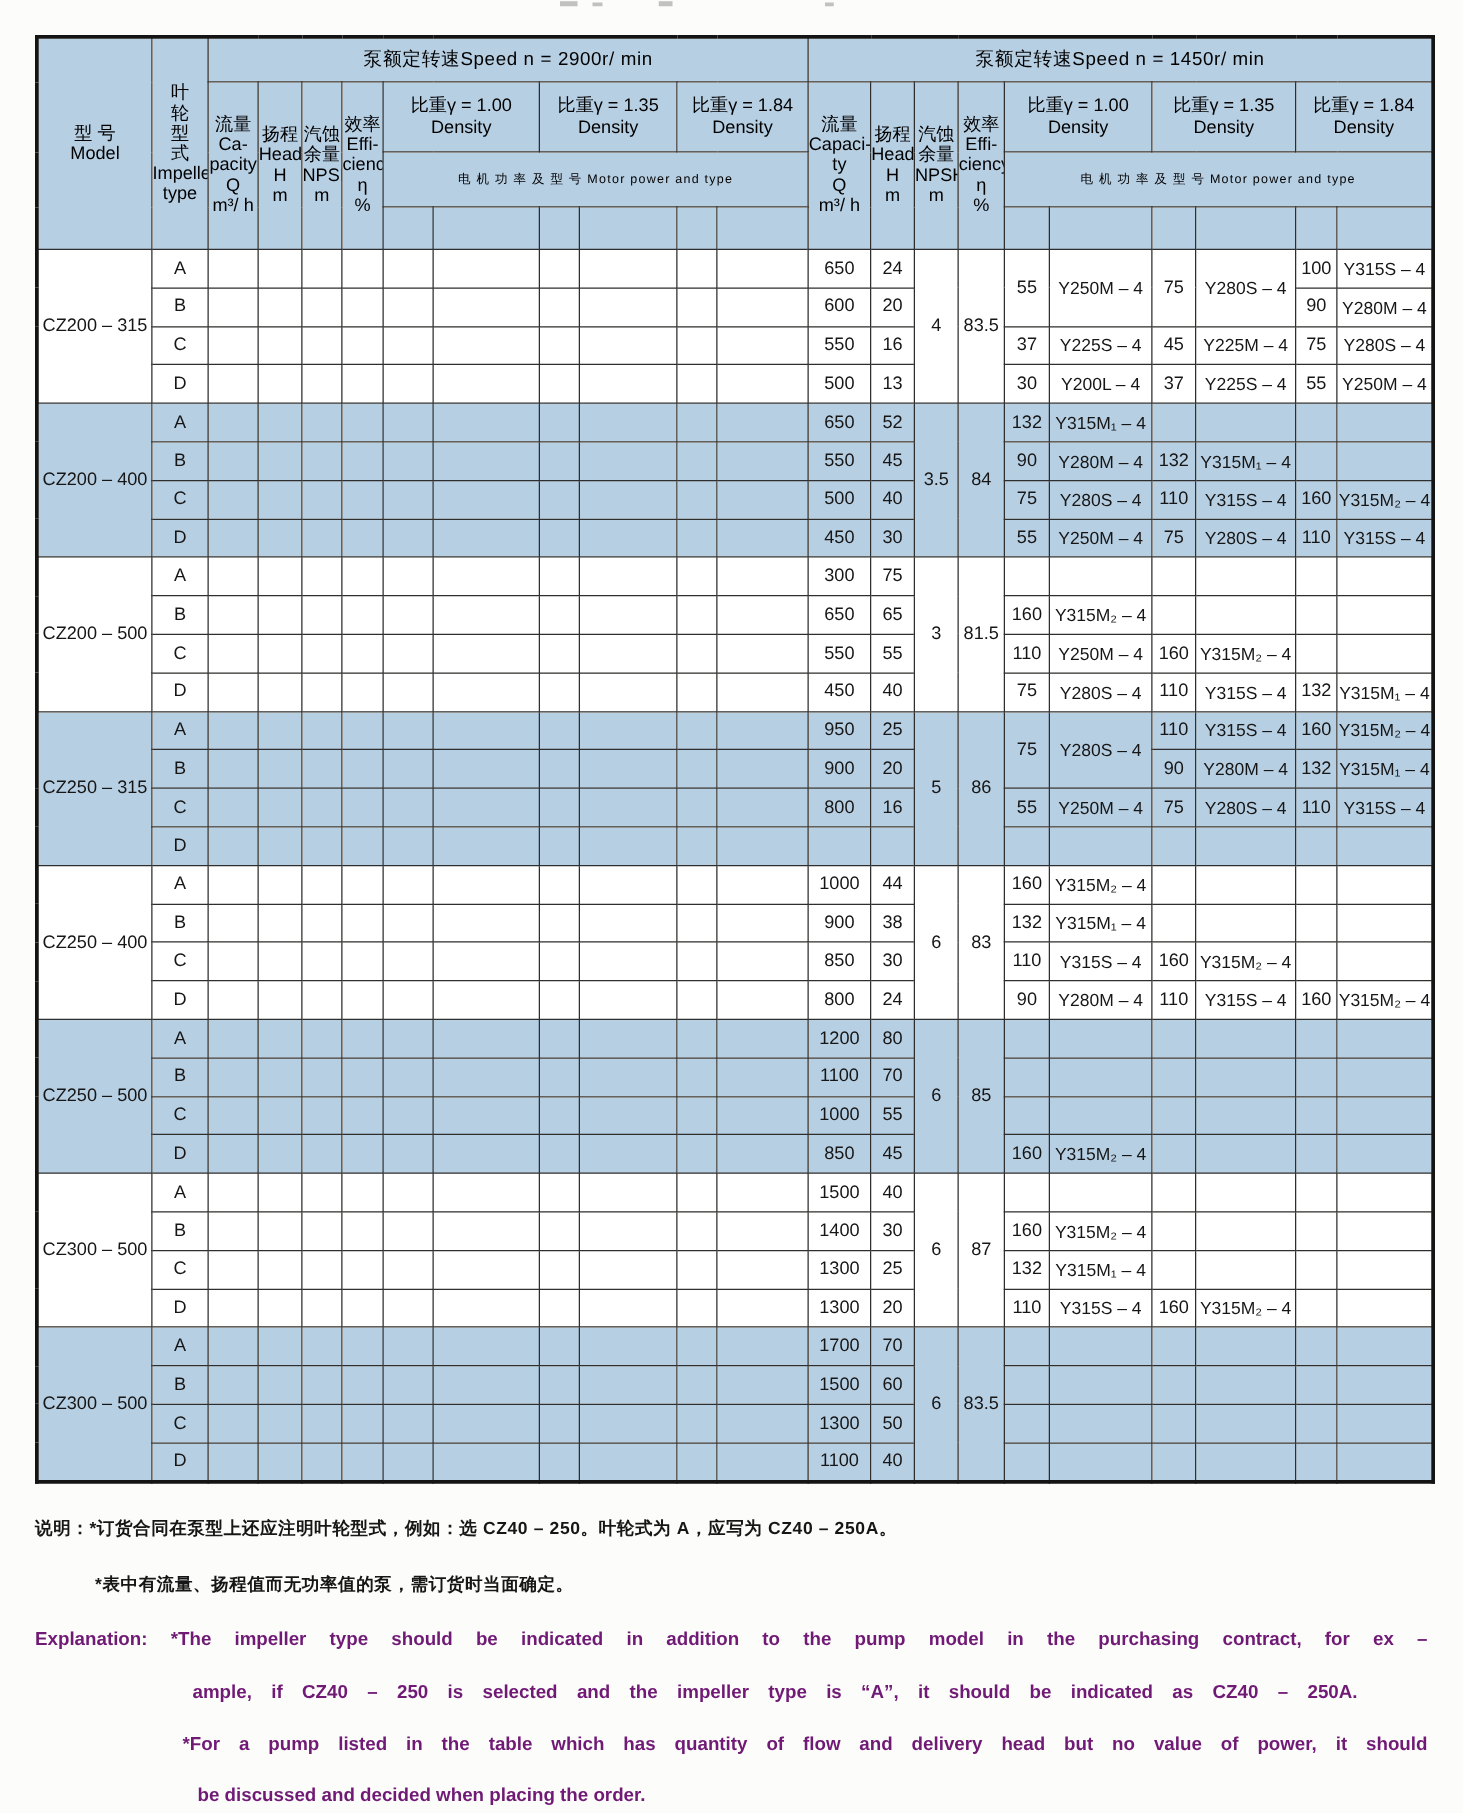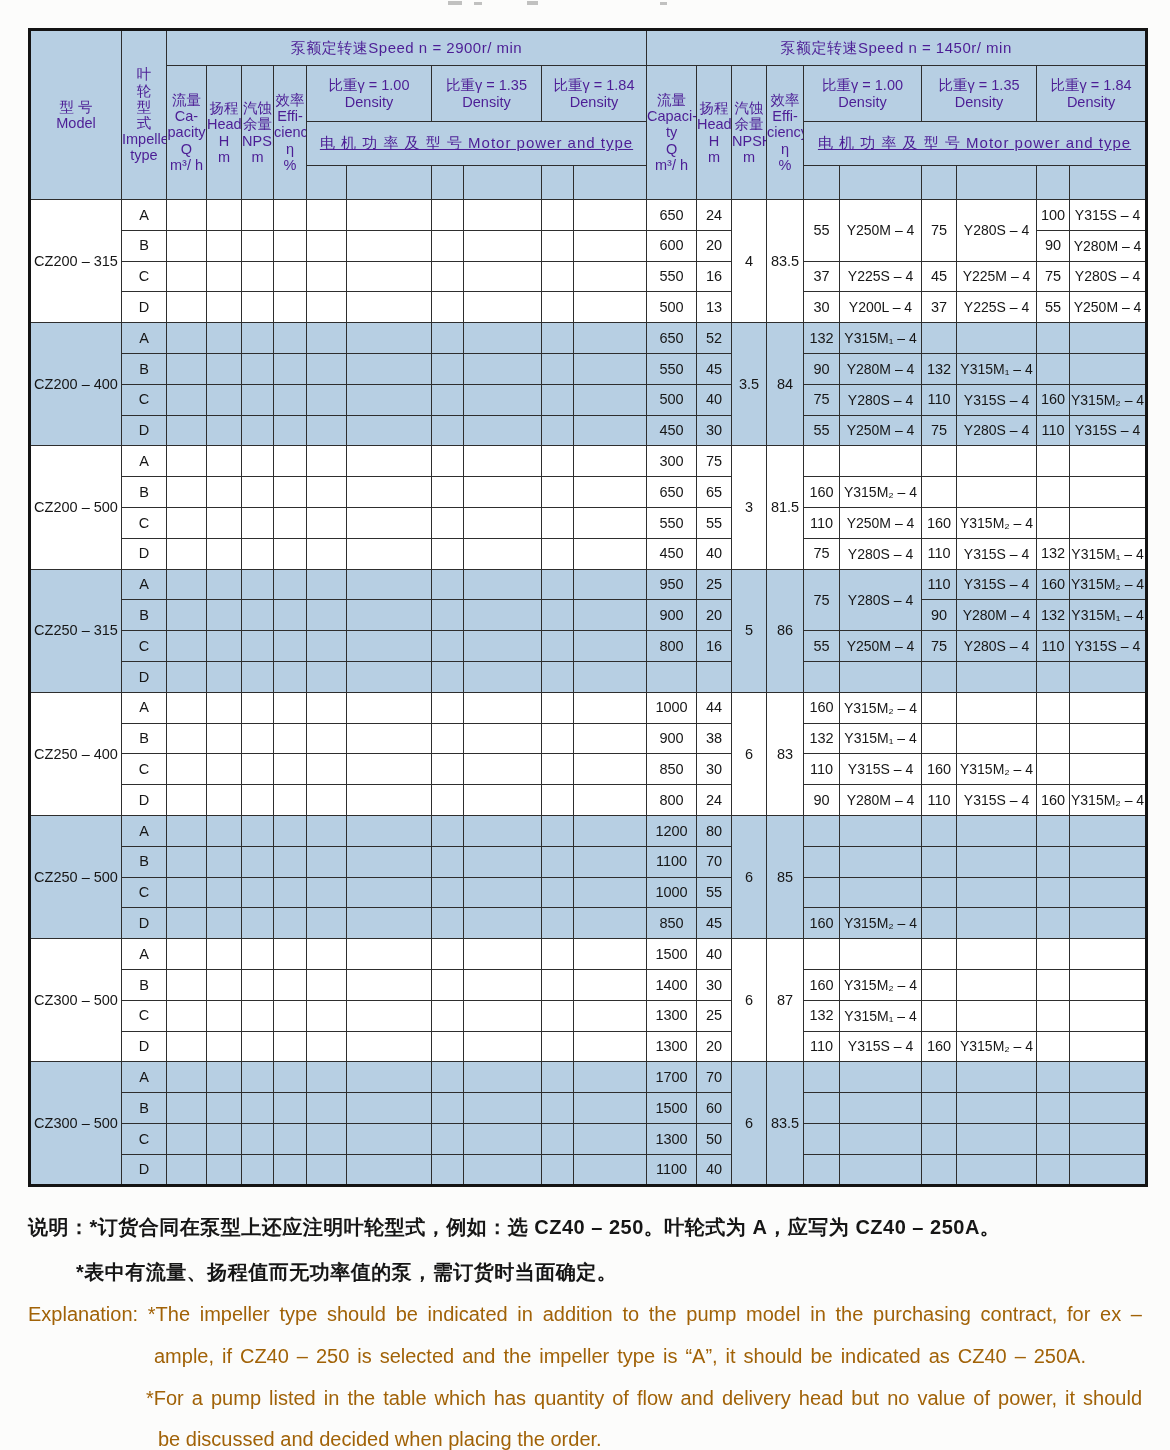--- a/index.html
+++ b/index.html
@@ -15,36 +15,36 @@
     position:absolute; left:28px; top:28px; width:1117px;
     border-collapse:collapse; table-layout:fixed;
     border:3px solid #141414;
   }
   th, td {
     border:1px solid #2e2e2e; text-align:center; vertical-align:middle;
     padding:0; overflow:hidden;
   }
   thead th {
     background:#b7cfe3; font-weight:normal; white-space:pre-line;
-    font-size:14.5px; line-height:1.12; color:#4c1d95;
+    font-size:14.5px; line-height:1.12; color:#000000;
   }
   .r1 { height:36px; } .r2 { height:56px; } .r3 { height:44px; } .r4 { height:34px; }
   th.speed  { font-size:15px; letter-spacing:.5px; }
-  th.motorh { font-size:15px; letter-spacing:1px;text-decoration:underline; }
+  th.motorh { font-size:10px; letter-spacing:1px; }
   th.dens   { font-size:14.5px; }
   th.kwh    { font-size:14px;padding-left:44px; }
   tbody tr { height:30.8px; }
   tbody td { font-size:14.5px; line-height:1; }
   tr.blue  td { background:#b7cfe3; }
   tr.white td { background:#ffffff; }
   td.model { font-size:14.5px; }
   td.mtype { font-size:14px; }
 
-  .note-zh { position:absolute; font-size:20px; font-weight:600; letter-spacing:.5px; white-space:nowrap; }
-  .note-en { position:absolute; font-size:20px; color:#a16207; }
+  .note-zh { position:absolute; font-size:14px; font-weight:600; letter-spacing:.5px; white-space:nowrap; }
+  .note-en { position:absolute; font-size:15px; color:#701a75;font-weight:bold; }
   .jl { text-align:justify; text-align-last:justify; }
 </style>
 </head>
 <body>
 
 <div class="artifact" style="left:448px;top:1px;width:14px;height:4px;"></div>
 <div class="artifact" style="left:474px;top:2px;width:8px;height:3px;"></div>
 <div class="artifact" style="left:527px;top:1px;width:11px;height:4px;"></div>
 <div class="artifact" style="left:660px;top:2px;width:7px;height:3px;"></div>
 

